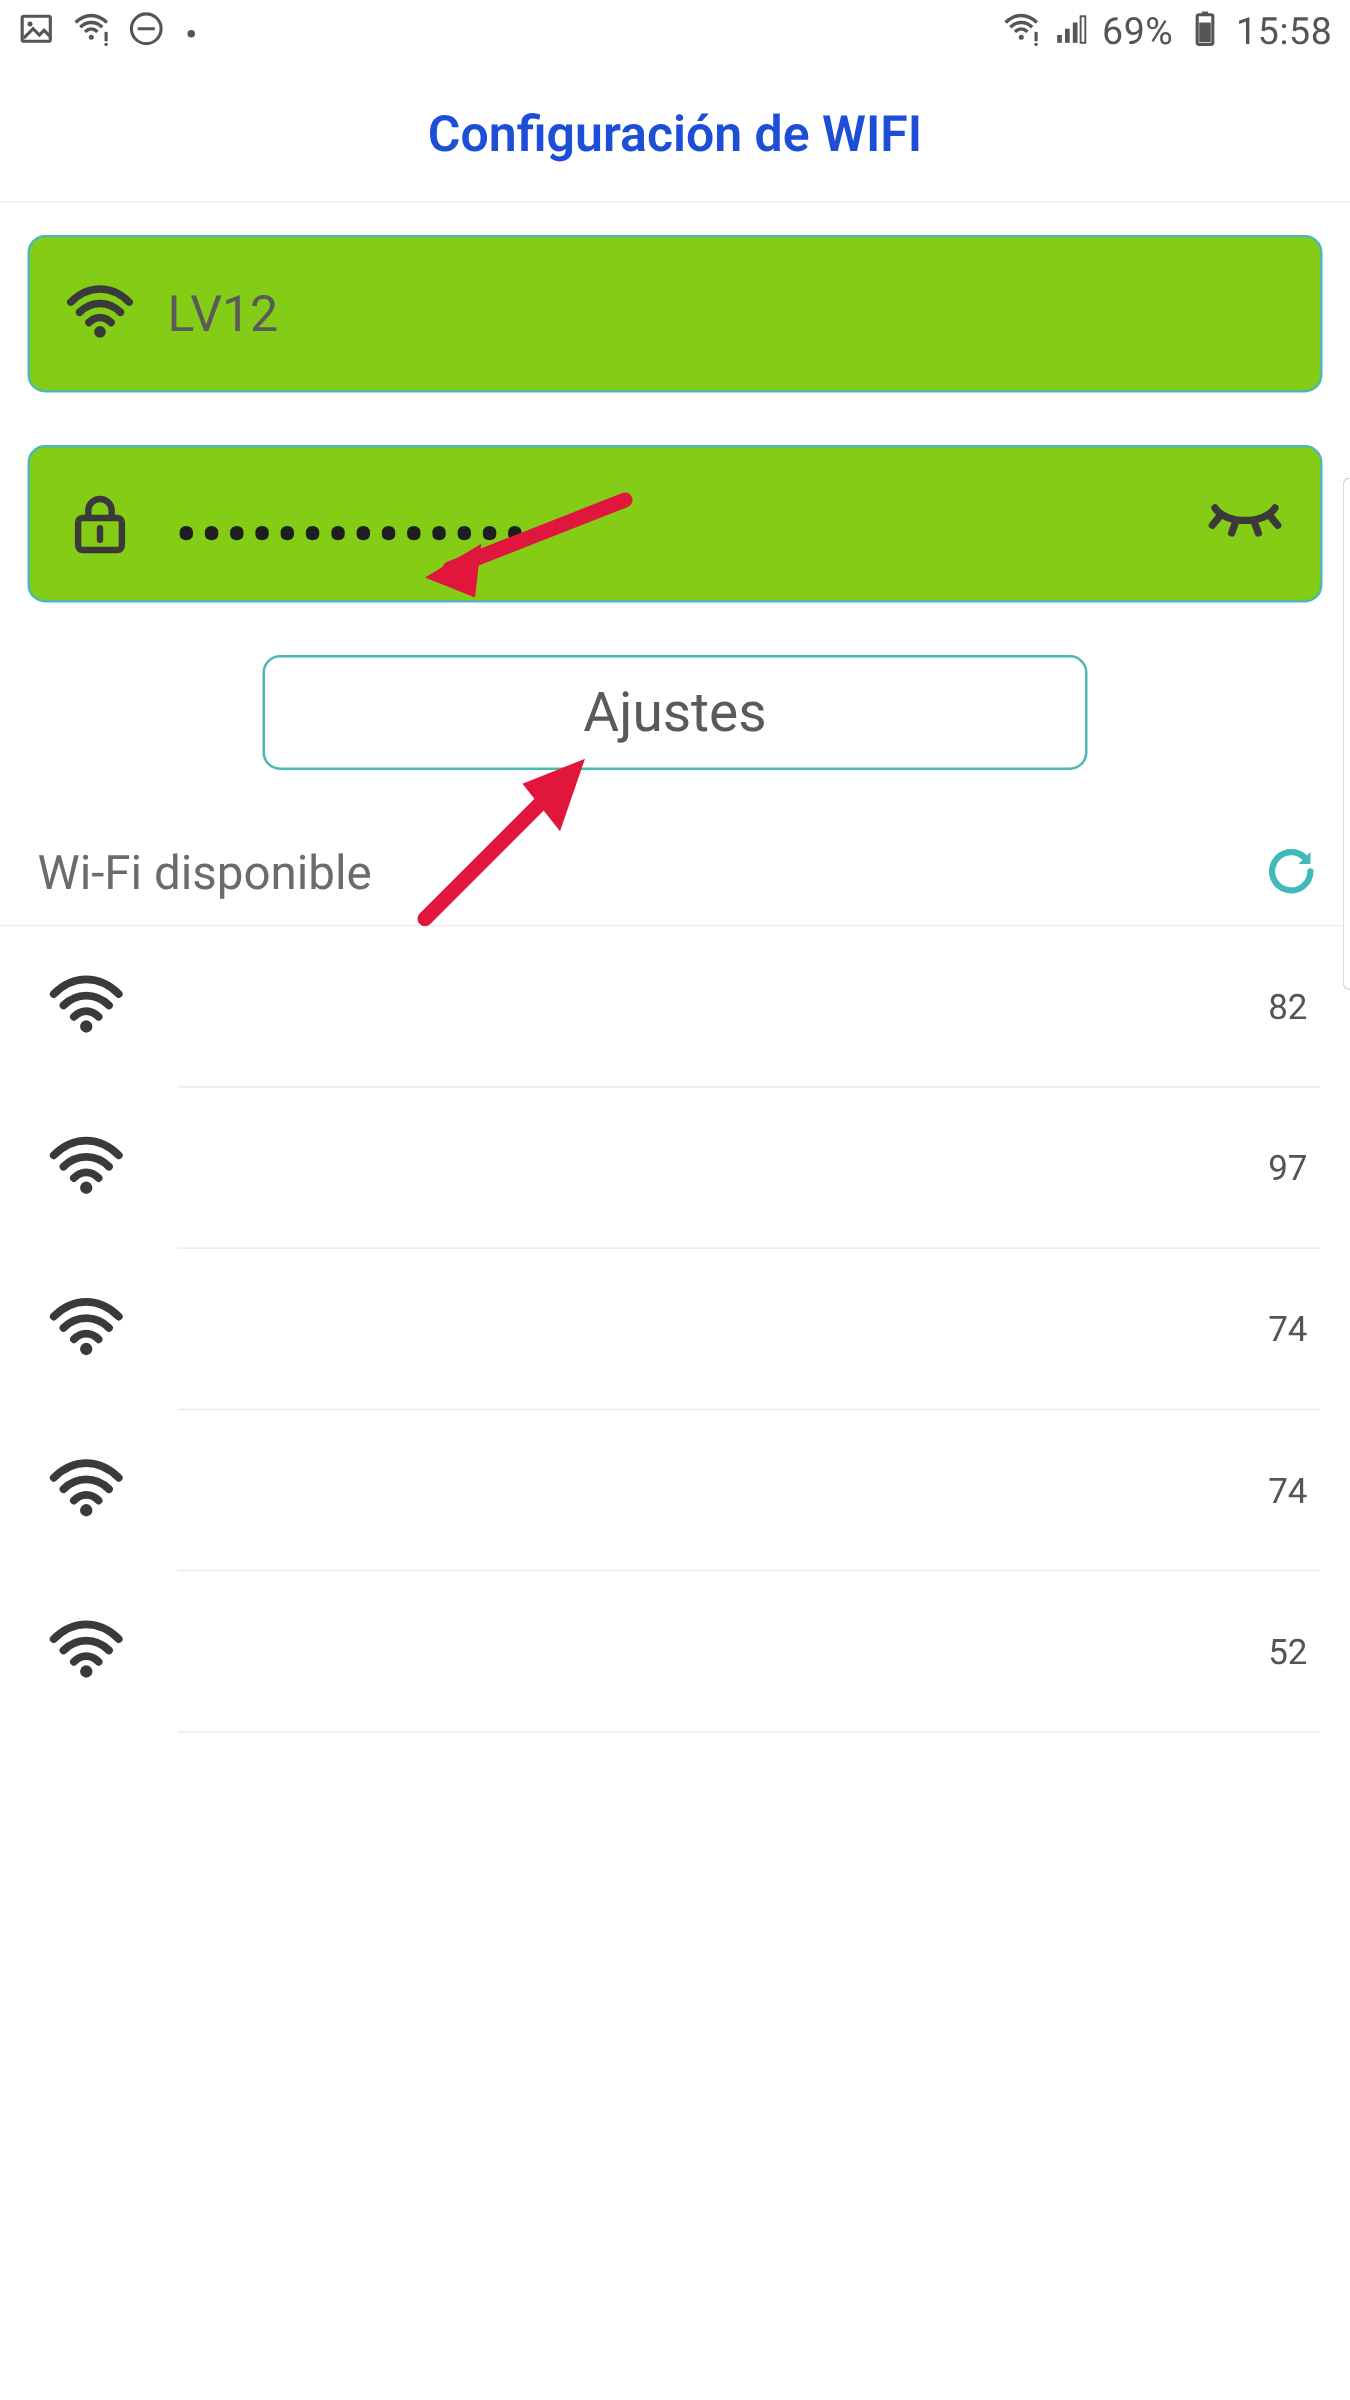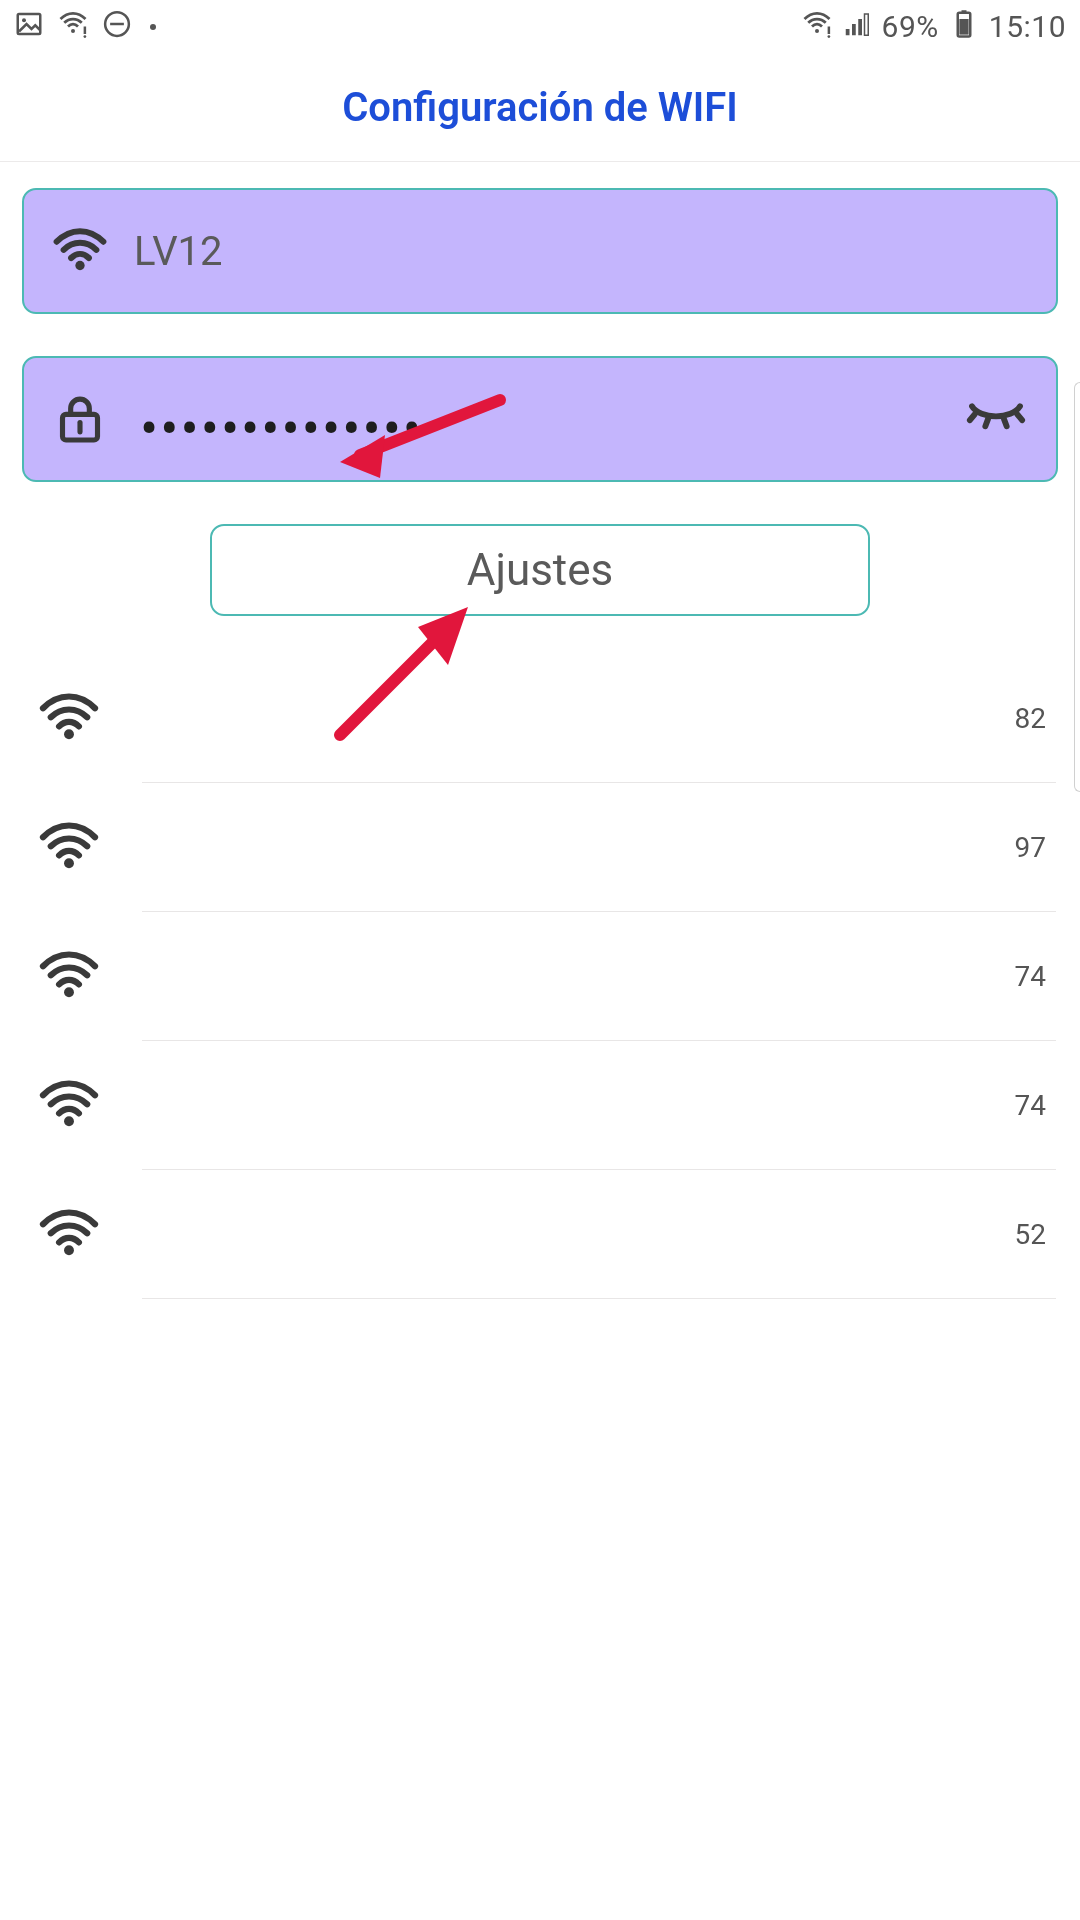--- a/index.html
+++ b/index.html
@@ -43,21 +43,21 @@
     .wifi-card {
       border: 2px solid #4cb9b3;
       border-radius: 14px;
       height: 126px;
       width: 100%;
       display: flex;
       align-items: center;
       padding: 0 28px;
       margin-bottom: 42px;
       position: relative;
-      background: #c4b5fd;
+      background: #84cc16;
     }
     .wifi-card .icon { width: 70px; display:flex; align-items:center; }
     .wifi-card .icon svg { width: 56px; height: 56px; }
     .wifi-card .field-text {
       font-size: 40px;
       color: #5a5a5a;
       margin-left: 12px;
     }
     .wifi-card .dots {
       font-size: 54px;
@@ -199,21 +199,21 @@
           </svg>
       </span>
       <span class="battery-pct">69%</span>
       <span>
         <svg viewBox="0 0 24 24">
             <rect x="7" y="3" width="10" height="19" rx="1.2" fill="none" stroke="#555" stroke-width="2"></rect>
             <rect x="10" y="1" width="4" height="2.5" fill="#555"></rect>
             <rect x="8.3" y="8" width="7.4" height="12.5" fill="#555"></rect>
           </svg>
       </span>
-      <span class="clock">15:10</span>
+      <span class="clock">15:58</span>
     </div>
   </div>
 
   <div class="app-header">
     <div class="title">Configuración de WIFI</div>
   </div>
 
   <div class="card-area">
     <div class="wifi-card">
       <span class="icon">
@@ -247,20 +247,30 @@
       </span>
     </div>
 
     <div class="ajustes-wrap">
       <div class="ajustes-btn">
         <span>Ajustes</span>
       </div>
     </div>
   </div>
 
+  <div class="avail-header">
+    <span class="label">Wi-Fi disponible</span>
+    <span class="refresh">
+      <svg viewBox="0 0 24 24">
+          <path d="M20 12 a8 8 0 1 1 -2.6 -5.9" fill="none" stroke="#3fb9bb" stroke-width="2.6" stroke-linecap="round"></path>
+          <path d="M20 4 L20 9 L15 9 Z" fill="#3fb9bb"></path>
+          <path d="M4 12 a8 8 0 0 1 2.6 5.9" fill="none" stroke="#3fb9bb" stroke-width="2.6" stroke-linecap="round" opacity="0"></path>
+        </svg>
+    </span>
+  </div>
 
   <div class="net-list">
     <div class="net-row">
       <span class="wifi-ico">
         <svg viewBox="0 0 24 20">
             <path d="M2 7 C8 1 16 1 22 7" fill="none" stroke="#3a3a3a" stroke-width="2.4" stroke-linecap="round"></path>
             <path d="M5 10.5 C9 6.5 15 6.5 19 10.5" fill="none" stroke="#3a3a3a" stroke-width="2.4" stroke-linecap="round"></path>
             <path d="M8.2 14 C10.5 11.7 13.5 11.7 15.8 14" fill="none" stroke="#3a3a3a" stroke-width="2.4" stroke-linecap="round"></path>
             <circle cx="12" cy="17" r="1.9" fill="#3a3a3a"></circle>
           </svg>

